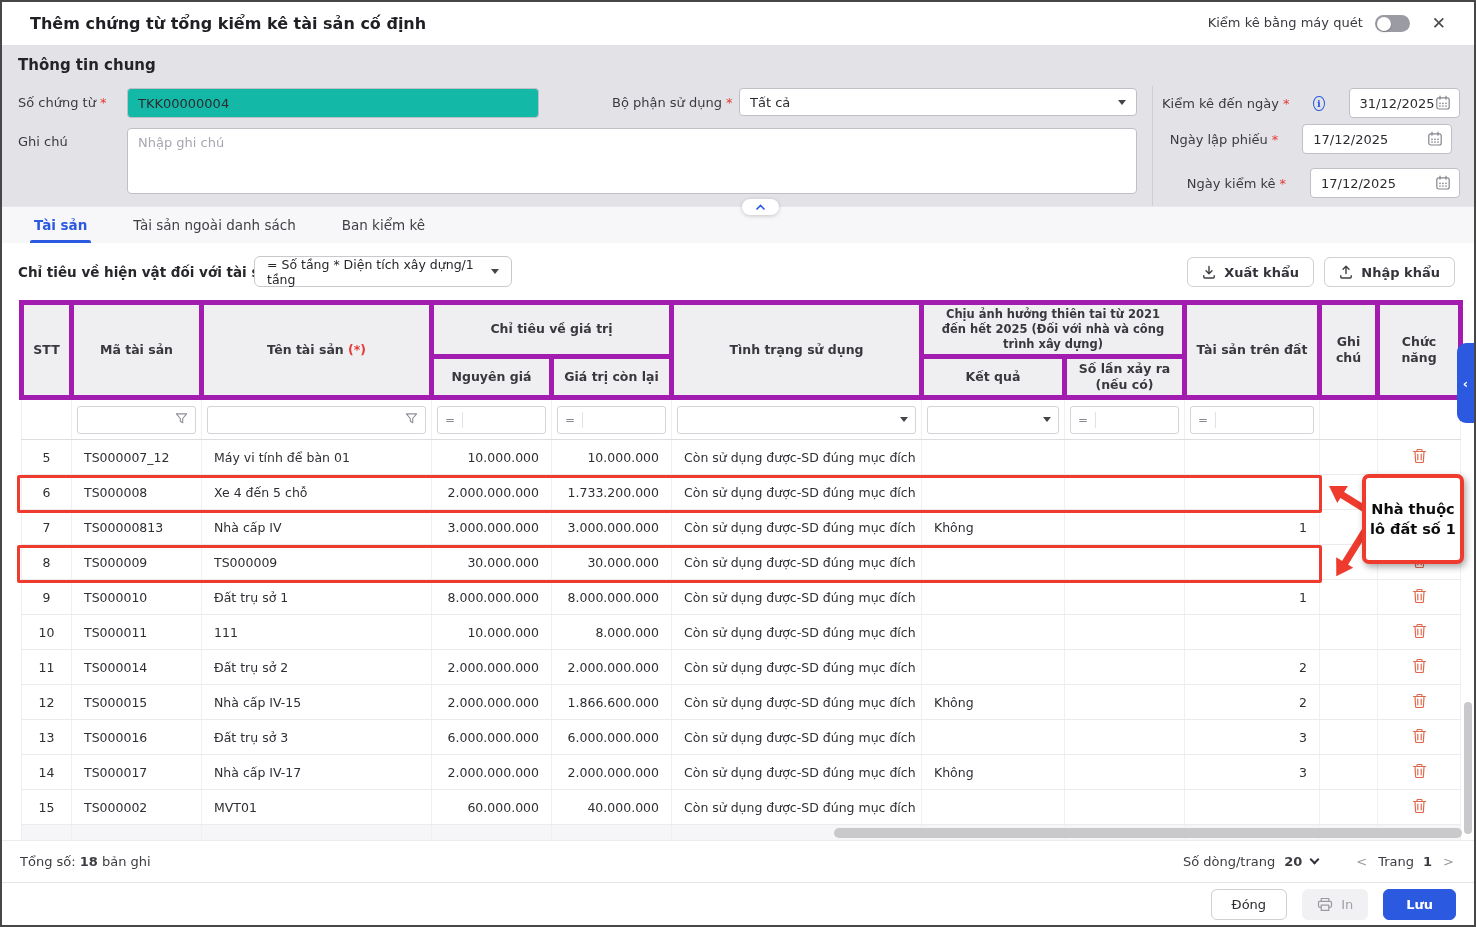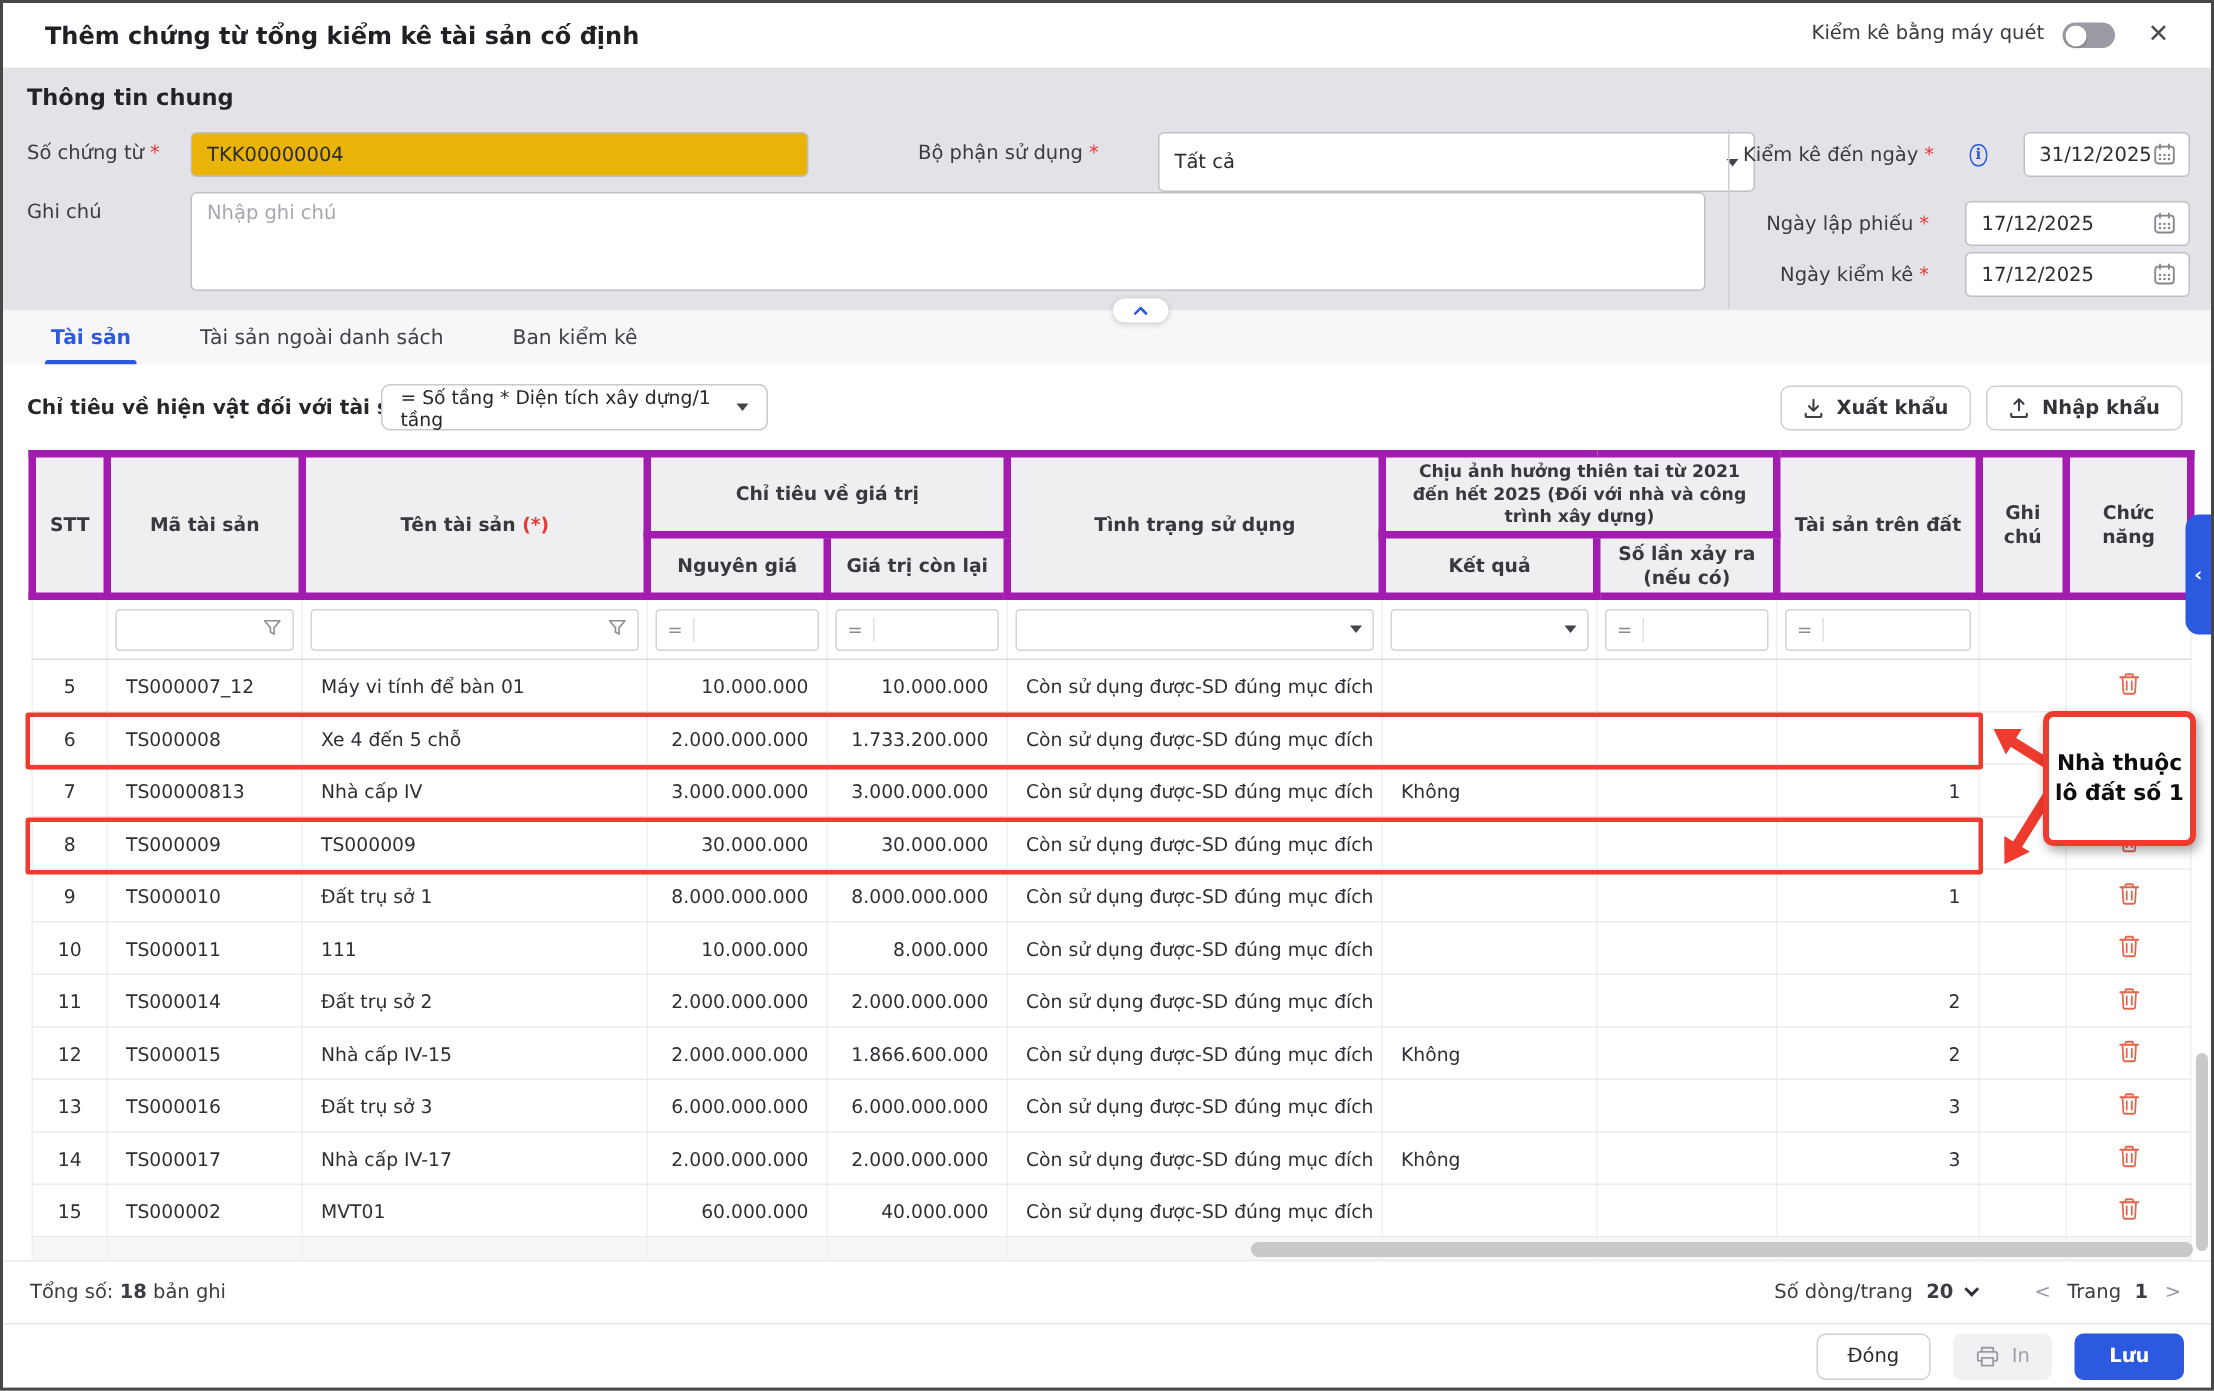--- a/index.html
+++ b/index.html
@@ -15,24 +15,24 @@
   .toggle-label { font-size:13px; color:#3a3a40; }
   .toggle { width:35px; height:17px; border-radius:9px; background:#9b9ba3; position:relative; cursor:pointer; }
   .toggle .knob { position:absolute; left:2px; top:1.5px; width:14px; height:14px; border-radius:50%; background:#fff; box-shadow:0 1px 2px rgba(0,0,0,.25); }
   .close-btn { font-size:17px; color:#4a4a50; margin-left:10px; cursor:pointer; line-height:1; }
 
   
   .form-section { position:absolute; top:44px; left:0; right:0; height:160px; background:#e3e3e7; z-index:2; }
   .section-title { position:absolute; left:16px; top:10px; font-size:15px; font-weight:bold; color:#232328; }
   .flabel { position:absolute; font-size:13px; color:#3a3a40; white-space:nowrap; }
   .req { color:#e53935; margin-left:4px; }
-  .text-input { position:absolute; height:30px; background:#eab308; border:1px solid #bfbfc6; border-radius:4px;
+  .text-input { position:absolute; height:30px; background:#14b8a6; border:1px solid #bfbfc6; border-radius:4px;
     font-family:inherit; font-size:13px; color:#2b2b30; padding:0 10px; outline:none; }
-  .select-box { position:absolute; height:40px; background:#fff; border:1px solid #bfbfc6; border-radius:4px;
-    display:flex; align-items:center; padding:0 10px; font-size:13px; color:#2b2b30; cursor:pointer;margin-left:33px; }
+  .select-box { position:absolute; height:28px; background:#fff; border:1px solid #bfbfc6; border-radius:4px;
+    display:flex; align-items:center; padding:0 10px; font-size:13px; color:#2b2b30; cursor:pointer; }
   .caret-down { width:0; height:0; border-left:4.5px solid transparent; border-right:4.5px solid transparent;
     border-top:5.5px solid #44444a; margin-left:auto; }
   .note-area { position:absolute; left:125px; top:82px; width:1010px; height:66px; background:#fff;
     border:1px solid #bfbfc6; border-radius:4px; font-family:inherit; font-size:13px; padding:6px 10px; resize:none; outline:none; color:#2b2b30; }
   .note-area::placeholder { color:#a7a7af; }
   .v-divider { position:absolute; left:1150px; top:40px; width:1px; height:134px; background:#cfcfd4; }
   .date-row { position:absolute; left:1160px; width:298px; display:flex; align-items:center; justify-content:flex-end; gap:24px; }
   .date-row .dlabel { font-size:13px; color:#3a3a40; white-space:nowrap; }
   .date-box { width:150px; height:30px; background:#fff; border:1px solid #bfbfc6; border-radius:4px;
     display:flex; align-items:center; padding:0 8px 0 10px; font-size:13px; color:#2b2b30; cursor:pointer; }
@@ -158,21 +158,21 @@
       <span class="info-icon">i</span>
       <div class="date-box">
         <span>31/12/2025</span>
         <svg width="16" height="16" viewBox="0 0 16 16" fill="none" stroke="#85858d" stroke-width="1.2" stroke-linecap="round">
             <rect x="1.8" y="2.8" width="12.4" height="11.2" rx="2"></rect>
             <path d="M5 1.2v3M11 1.2v3"></path>
             <path stroke-width="1.7" d="M5 8.3h.01M8 8.3h.01M11 8.3h.01M5 11h.01M8 11h.01M11 11h.01"></path>
           </svg>
       </div>
     </div>
-    <div class="date-row" style="top:88px;">
+    <div class="date-row" style="top:78px;justify-content:center;">
       <span class="dlabel">
         <span>Ngày lập phiếu</span><span class="req">*</span>
       </span>
       <div class="date-box">
         <span>17/12/2025</span>
         <svg width="16" height="16" viewBox="0 0 16 16" fill="none" stroke="#85858d" stroke-width="1.2" stroke-linecap="round">
             <rect x="1.8" y="2.8" width="12.4" height="11.2" rx="2"></rect>
             <path d="M5 1.2v3M11 1.2v3"></path>
             <path stroke-width="1.7" d="M5 8.3h.01M8 8.3h.01M11 8.3h.01M5 11h.01M8 11h.01M11 11h.01"></path>
           </svg>

